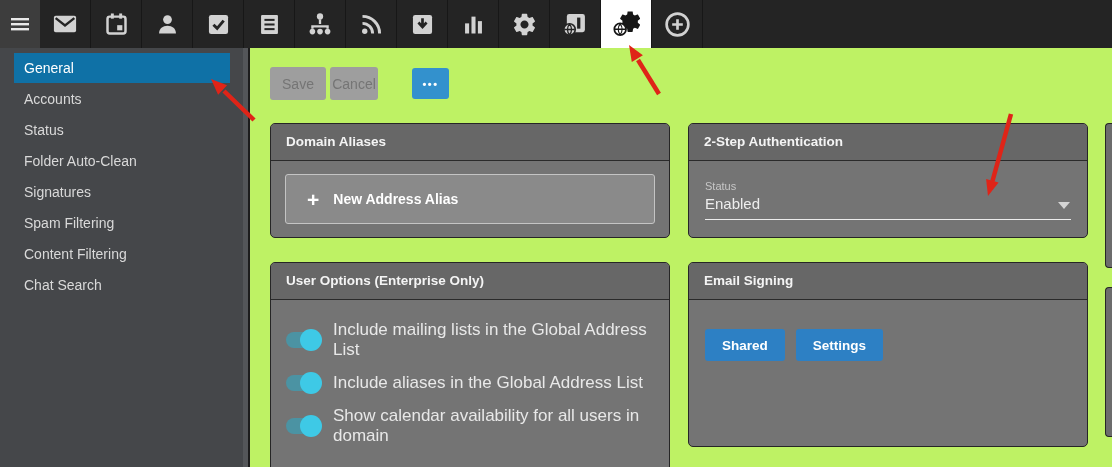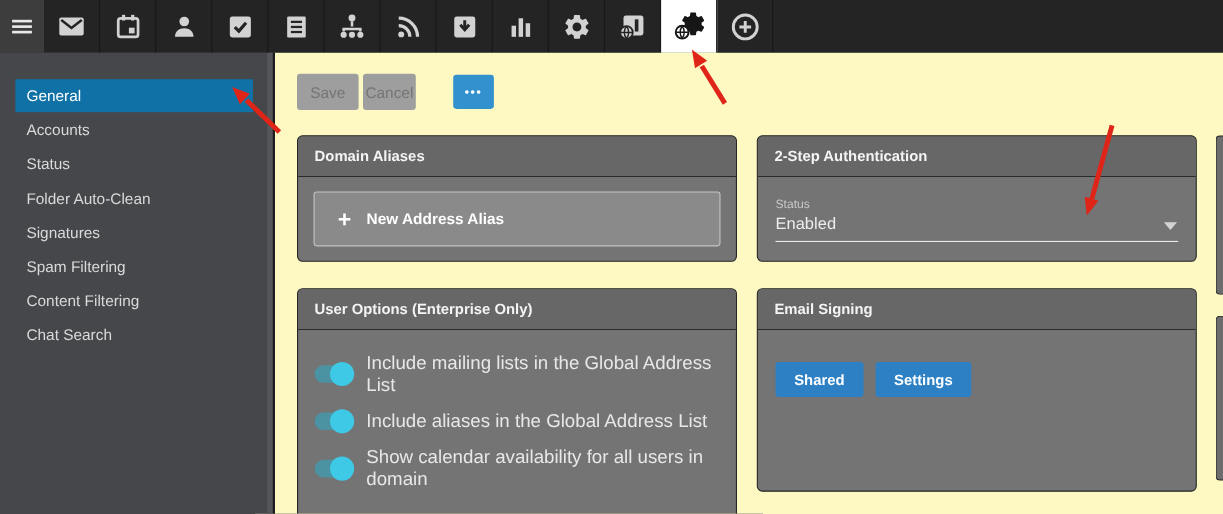--- a/index.html
+++ b/index.html
@@ -30,33 +30,33 @@
     background:#45474a;
   }
   .side-scroll-strip {
     position:absolute; top:0; right:2px; width:5px; height:100%;
     background:#545659;
   }
   .side-divider {
     position:absolute; top:0; right:0; width:2px; height:100%;
     background:#1d1d1d;
   }
-  .side-list { padding-top:24px; }
+  .side-list { padding-top:5px; }
   .side-item {
     height:31px; line-height:31px; padding-left:24px;
     color:#d9d9d9; font-size:14px; cursor:pointer; white-space:nowrap;
   }
   .side-item.active {
     background:#0f71a6; color:#ffffff;
     margin:0 20px 1px 14px; padding-left:10px; height:30px; line-height:30px;
   }
   
   .content {
     position:absolute; left:250px; top:48px; width:862px; height:419px;
-    background:#fef9c3; overflow:hidden;
+    background:#bef264; overflow:hidden;
   }
   .btn { border:none; border-radius:3px; font-family:inherit; cursor:pointer; }
   .btn-gray {
     position:absolute; background:#9e9e9e; color:#757575; font-size:14px;
   }
   #save-btn   { left:20px;  top:19px; width:56px; height:33px; }
   #cancel-btn { left:80px;  top:19px; width:48px; height:33px; }
   #more-btn {
     position:absolute; left:162px; top:20px; width:37px; height:31px;
     background:#3391cd; color:#ffffff; font-size:11px; letter-spacing:1.5px;

